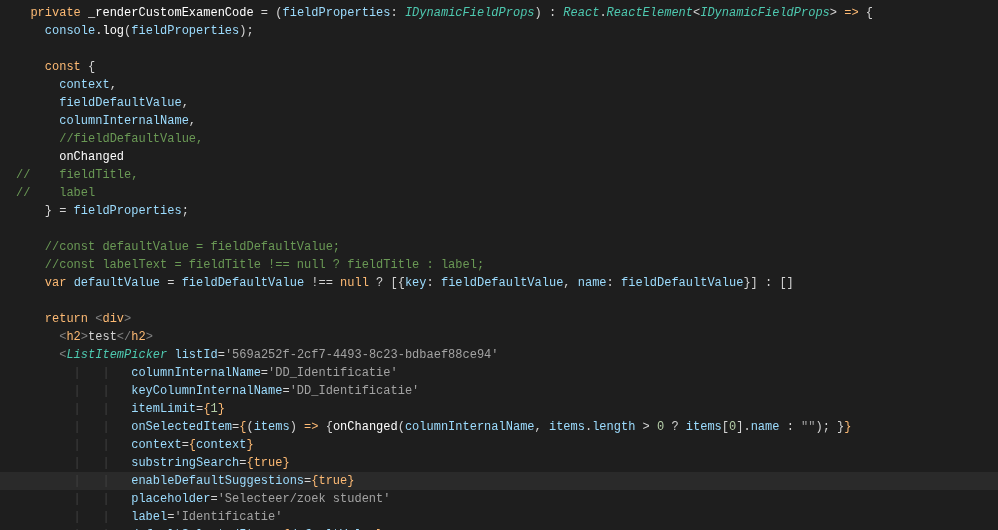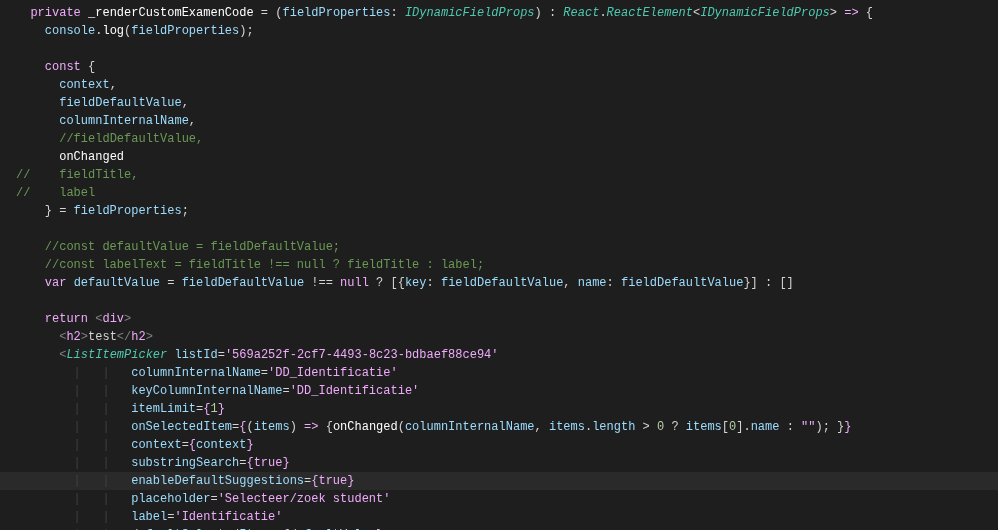--- a/index.html
+++ b/index.html
@@ -20,26 +20,26 @@
       white-space: pre;
     }
     .line {
       padding: 0 16px;
       height: 18px;
       white-space: pre;
     }
     .line.hl {
       background: #2a2a2a;
     }
-    .kw-blue { color: #f0abfc; }
+    .kw-blue { color: #fdba74; }
     .fn-yellow { color: #ffffff; }
     .var-light { color: #9cdcfe; }
     .type-teal { color: #4ec9b0; font-style: italic; }
     .punc { color: #d4d4d4; }
-    .str { color: #f0abfc; }
+    .str { color: #a3a3a3; }
     .num { color: #b5cea8; }
     .comment { color: #6a9955; }
     .tag-gray { color: #808080; }
     .guide {
       color: #404040;
     }
   </style>
 </head>
 <body>
 

